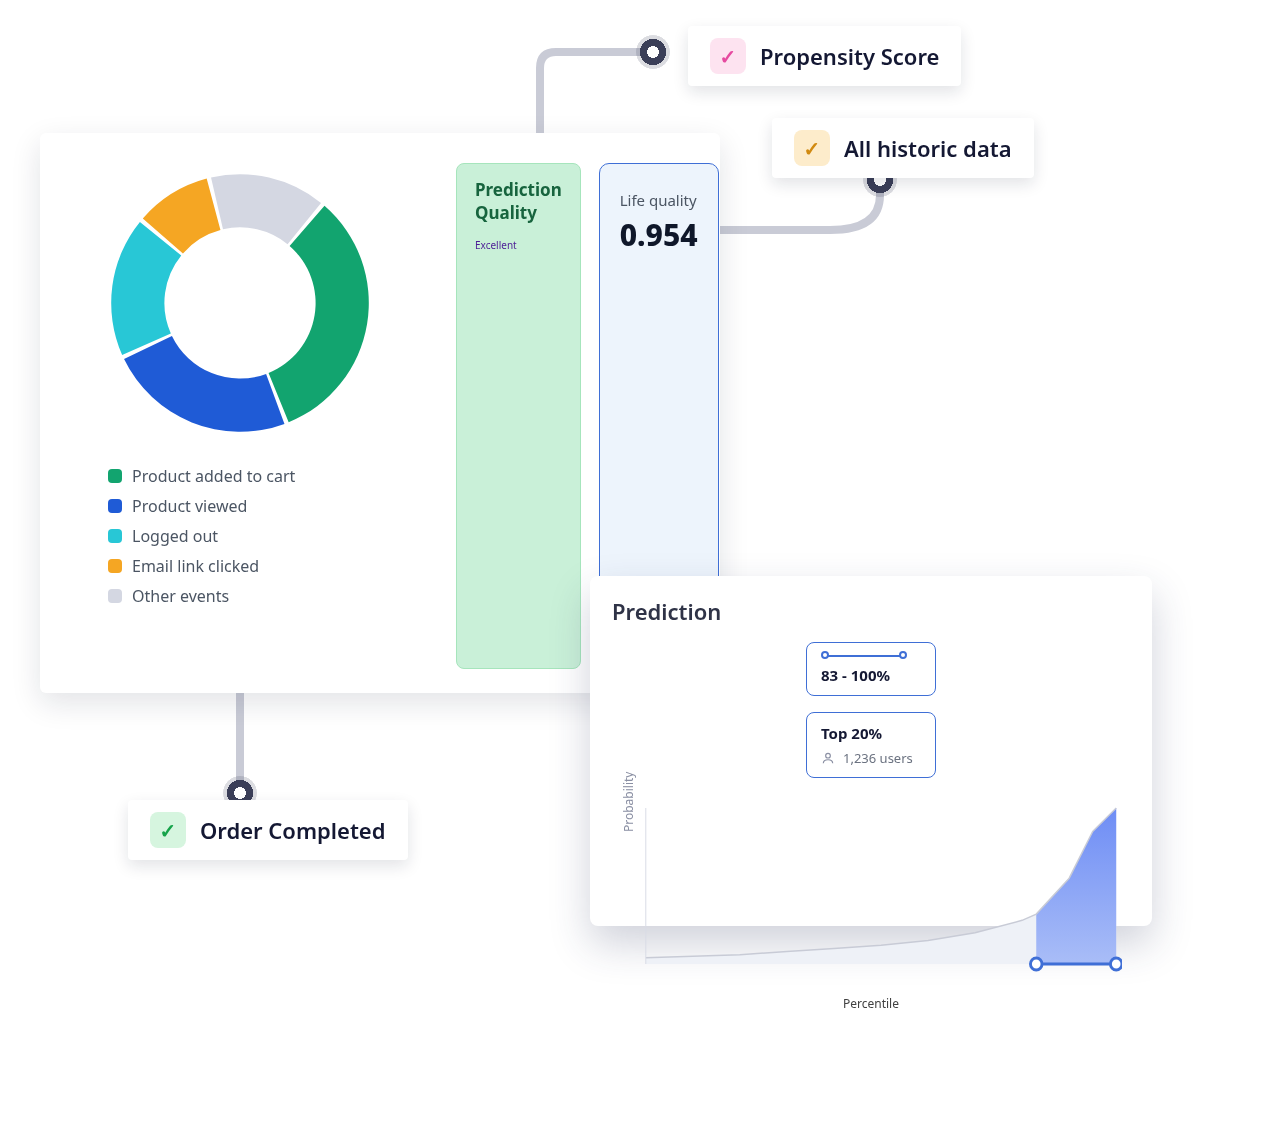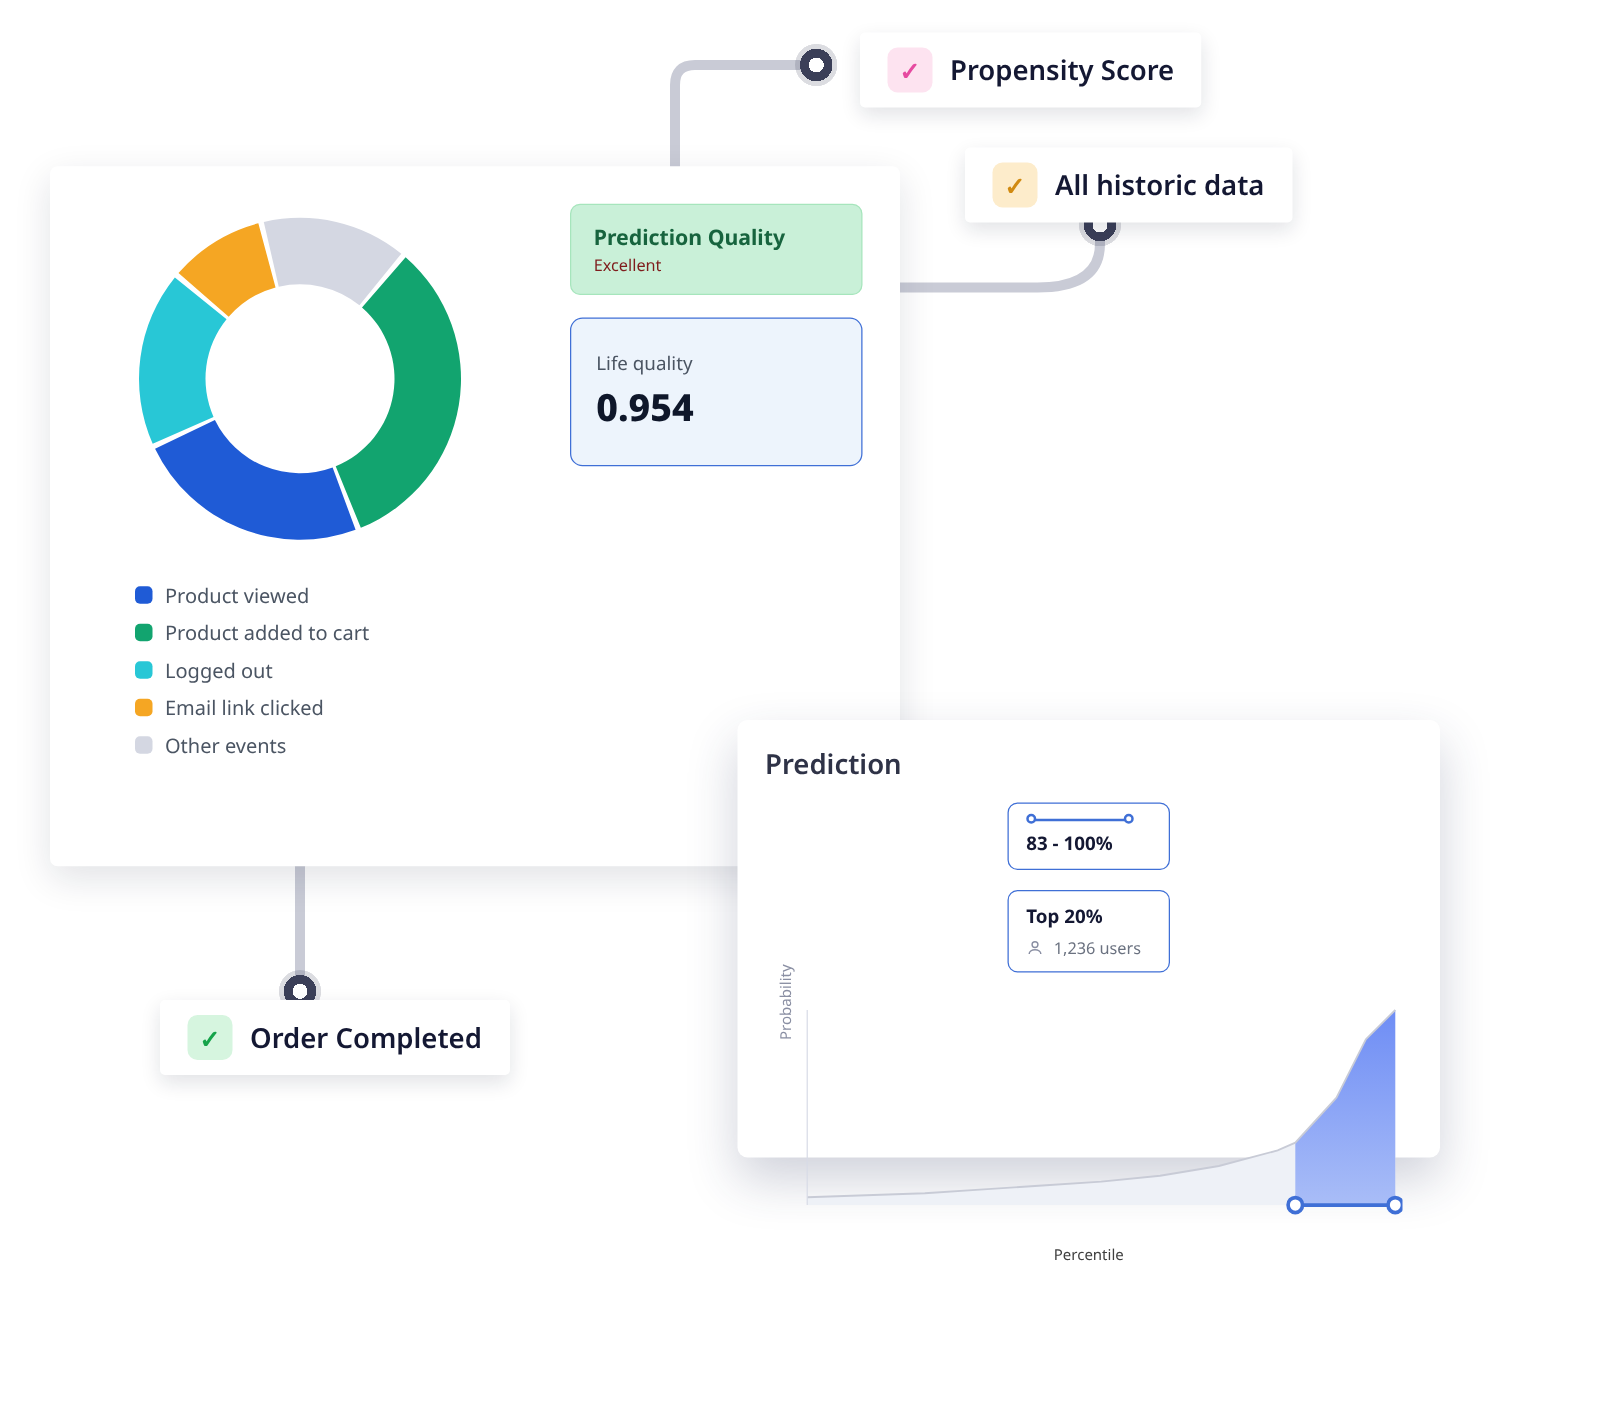--- a/index.html
+++ b/index.html
@@ -60,26 +60,26 @@
   .panel-main{
     position:absolute;left:40px;top:133px;width:680px;height:560px;
     background:var(--bg);border-radius:6px;box-shadow:var(--panel-shadow);
     padding:30px 30px 24px 30px;display:flex;gap:26px;
   }
   .donut-wrap{flex:0 0 360px;display:flex;flex-direction:column;gap:18px;}
   .legend{display:flex;flex-direction:column;gap:8px;margin-top:4px;padding-left:38px;}
   .legend .item{display:flex;align-items:center;gap:10px;color:#4b5563;font-size:16px;}
   .swatch{width:14px;height:14px;border-radius:4px;}
 
-  .metrics{flex:1;display:flex;flex-direction:column;gap:18px;}
+  .metrics{flex:1;display:flex;flex-direction:row;gap:18px;}
   .quality{
     background:var(--mint);border:1px solid #a6e5bc;border-radius:8px;padding:14px 18px;
   }
   .quality .t{color:#17643e;font-weight:700;font-size:17px;}
-  .quality .v{color:#7f1d1d;font-size:13px;margin-top:2px;}
+  .quality .v{color:#4c1d95;font-size:10px;margin-top:14px;}
   .metrics-card{
     background:var(--ice);border:1px solid var(--ice-border);border-radius:10px;padding:16px 20px;
   }
   .metric{padding:10px 0;}
   .metric + .metric{border-top:1px solid #701a75;margin-top:6px;padding-top:16px;}
   .metric .label{color:#4b5563;font-size:15px;}
   .metric .val{font-weight:800;font-size:30px;color:#0f172a;margin-top:4px;}
 
   
   .panel-pred{
@@ -138,26 +138,26 @@
     <div class="donut-wrap">
       <svg id="donut" viewBox="0 0 200 200" width="280" height="280" style="margin-left:30px;">
           <path d="M 160.35743066712666 30.566718619504968 A 92 92 0 0 1 134.76135238729898 185.18009380251954 L 120.40340248819722 149.9970115797397 A 54 54 0 0 0 135.4271875654874 59.245682667970314 Z" fill="#12a46f"></path>
           <path d="M 131.7674343078652 186.34135809387914 A 92 92 0 0 1 17.170673030998202 140.04126114225414 L 51.38278634428155 123.50247936610569 A 54 54 0 0 0 118.64610274592087 150.678623229016 Z" fill="#1f5bd6"></path>
           <path d="M 15.823710557816128 137.1261672644199 A 92 92 0 0 1 28.502571545958688 42.10252402341494 L 58.03411808132358 66.01669888330878 A 54 54 0 0 0 50.59217793610947 121.79144600302908 Z" fill="#28c7d6"></path>
           <path d="M 30.566718619504982 39.64256933287332 A 92 92 0 0 1 76.1886478505681 11.134823981405717 L 86.02377156446389 47.84000538039031 A 54 54 0 0 0 59.245682667970314 64.5728124345126 Z" fill="#f5a623"></path>
           <path d="M 79.30450300036439 10.357954039758368 A 92 92 0 0 1 157.89747597658504 28.502571545958688 L 133.98330111669122 58.03411808132358 A 54 54 0 0 0 87.85264306543128 47.3840165015973 Z" fill="#d4d7e2"></path>
         </svg>
       <div class="legend" id="legend">
           <div class="item">
+            <span class="swatch" style="background: rgb(18, 164, 111);"></span>
+            <span>Product added to cart</span>
+          </div>
+          <div class="item">
             <span class="swatch" style="background: rgb(31, 91, 214);"></span>
             <span>Product viewed</span>
-          </div>
-          <div class="item">
-            <span class="swatch" style="background: rgb(18, 164, 111);"></span>
-            <span>Product added to cart</span>
           </div>
           <div class="item">
             <span class="swatch" style="background: rgb(40, 199, 214);"></span>
             <span>Logged out</span>
           </div>
           <div class="item">
             <span class="swatch" style="background: rgb(245, 166, 35);"></span>
             <span>Email link clicked</span>
           </div>
           <div class="item">

